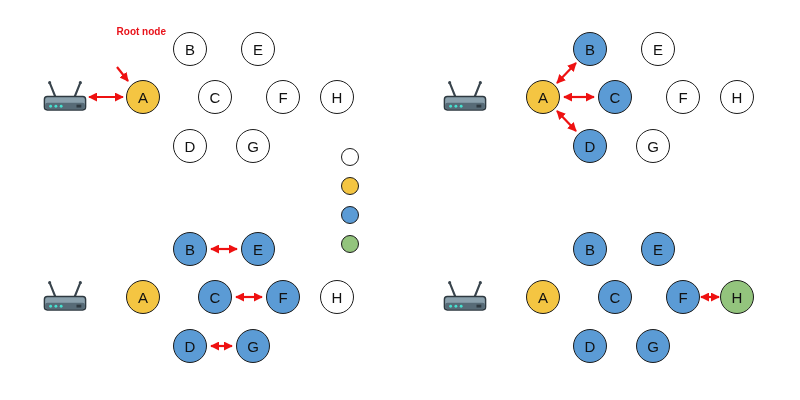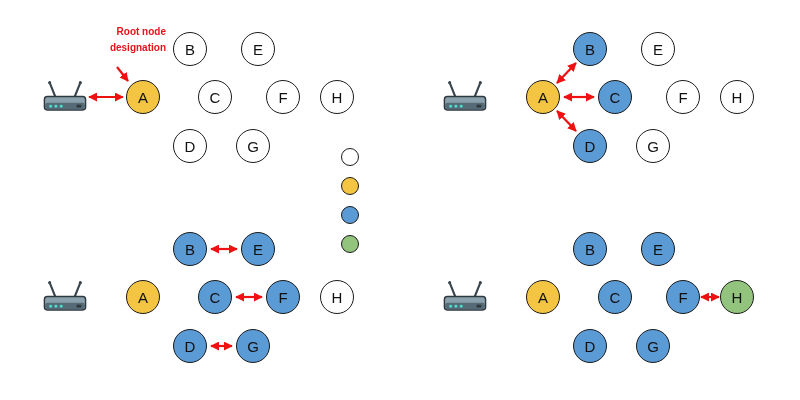--- a/index.html
+++ b/index.html
@@ -47,21 +47,20 @@
       <circle cx="20" cy="29.6" r="1.5" fill="#46e0cf"></circle>
       <rect x="36" y="28" width="5" height="3" fill="#2e3940"></rect>
     </symbol>
   </defs>
 </svg>
 
 <div class="canvas">
 
   <div class="annotation">
     <div>Root node</div>
-    <div>designation</div>
   </div>
 
   <svg class="router" style="left:42px;top:77px" viewBox="0 0 48 40">
       <use href="#router-symbol"></use>
     </svg>
   <svg class="router" style="left:442px;top:77px" viewBox="0 0 48 40">
       <use href="#router-symbol"></use>
     </svg>
   <svg class="router" style="left:42px;top:277px" viewBox="0 0 48 40">
       <use href="#router-symbol"></use>

